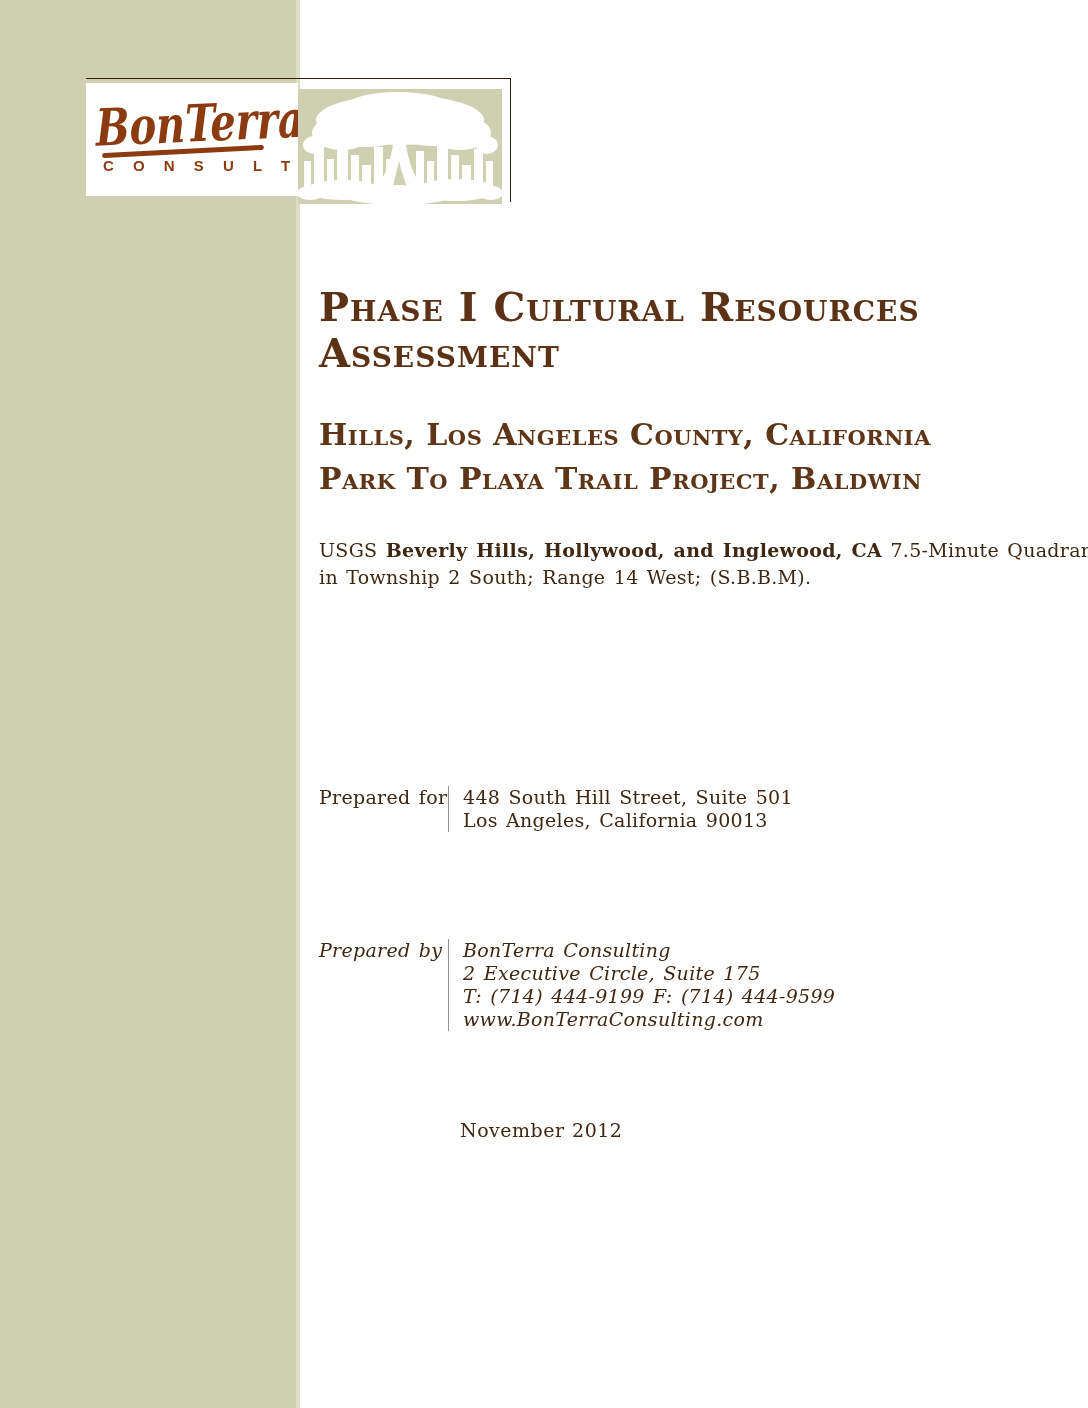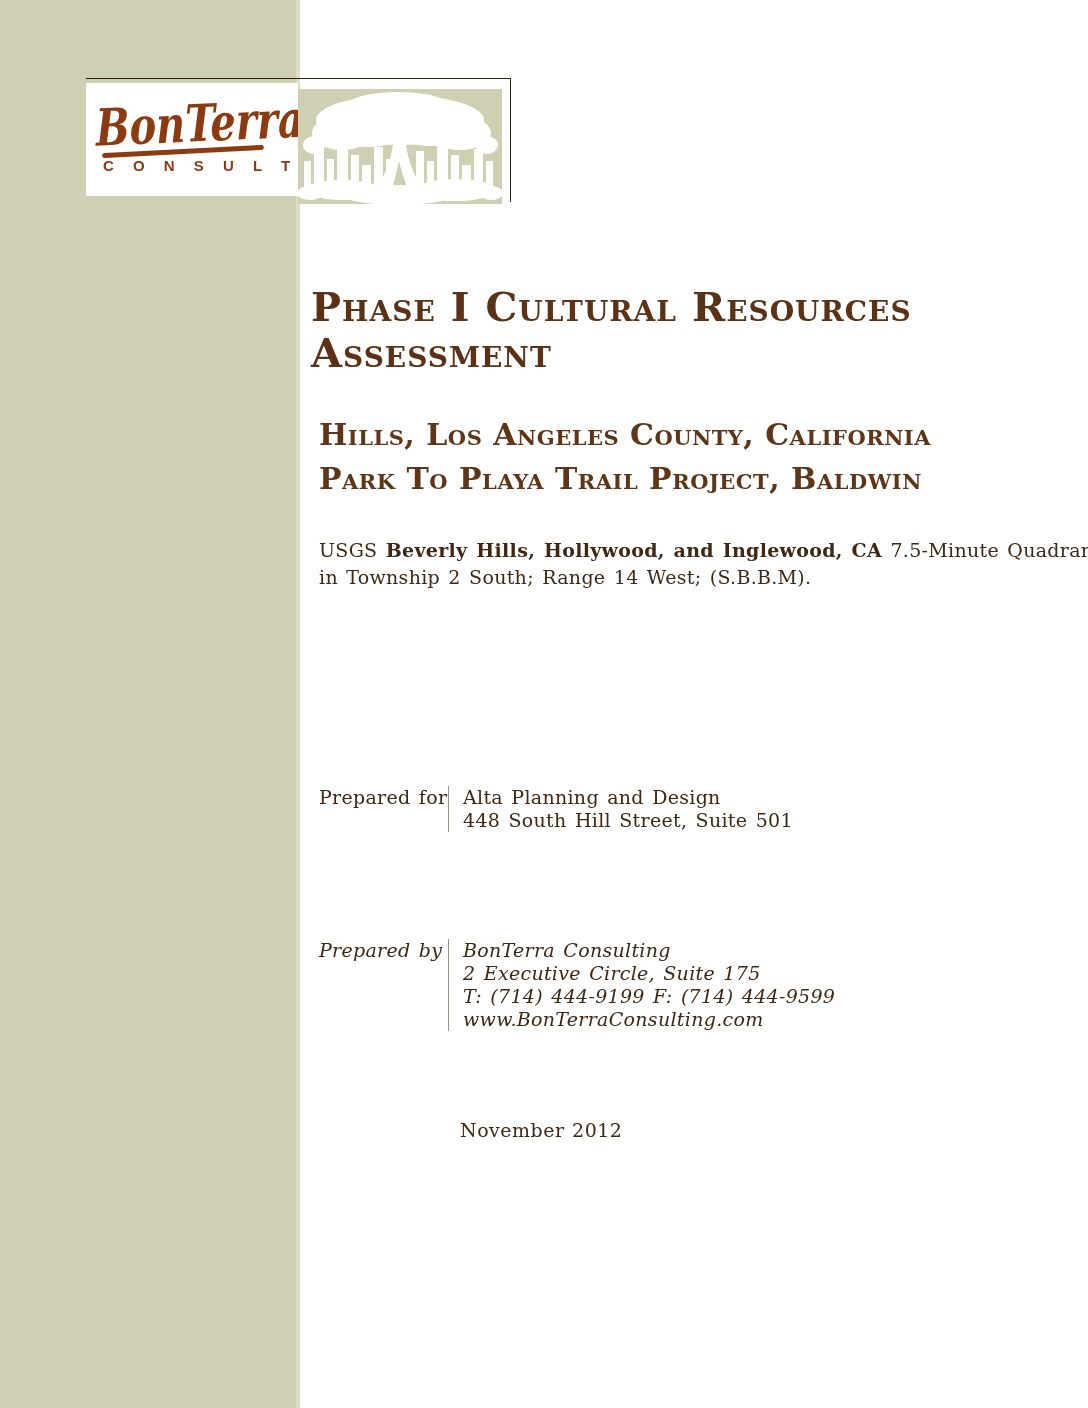--- a/index.html
+++ b/index.html
@@ -32,21 +32,21 @@
     background:#8c3a10;border-radius:3px;transform:rotate(-3deg);
   }
   .consulting{
     position:absolute;left:17px;top:74px;width:200px;
     font-family:"Liberation Sans",sans-serif;font-size:15px;font-weight:bold;
     letter-spacing:7.5px;color:#8c3a10;white-space:nowrap;
   }
   .tree-box{position:absolute;left:212px;top:10px;width:204px;height:115px;}
   
   .title{
-    position:absolute;left:311px;top:284px;
+    position:absolute;left:319px;top:284px;
     font-variant:small-caps;font-weight:600;font-size:40px;line-height:46px;
     letter-spacing:1px;color:#5c3216;white-space:nowrap;
   }
   .subtitle{
     position:absolute;left:319px;top:413px;
     font-variant:small-caps;font-weight:600;font-size:30px;line-height:44px;
     letter-spacing:0.5px;color:#5e3517;white-space:nowrap;
   }
   
   .usgs{
@@ -137,22 +137,22 @@
   </div>
 
   <div class="usgs">
     <div class="l"><span>USGS </span><b>Beverly Hills, Hollywood, and Inglewood, CA</b><span> 7.5-Minute Quadrangles</span></div>
     <div class="l">in Township 2 South; Range 14 West; (S.B.B.M).</div>
   </div>
 
   <div class="prep prep-for">
     <div class="label">Prepared for</div>
     <div class="content">
-      <div>Alta Planning and Design</div>
       <div>448 South Hill Street, Suite 501</div>
+      <div>Los Angeles, California 90013</div>
     </div>
   </div>
 
   <div class="prep prep-by">
     <div class="label">Prepared by</div>
     <div class="content">
       <div>BonTerra Consulting</div>
       <div>2 Executive Circle, Suite 175</div>
       <div>T: (714) 444-9199 F: (714) 444-9599</div>
       <div>www.BonTerraConsulting.com</div>

